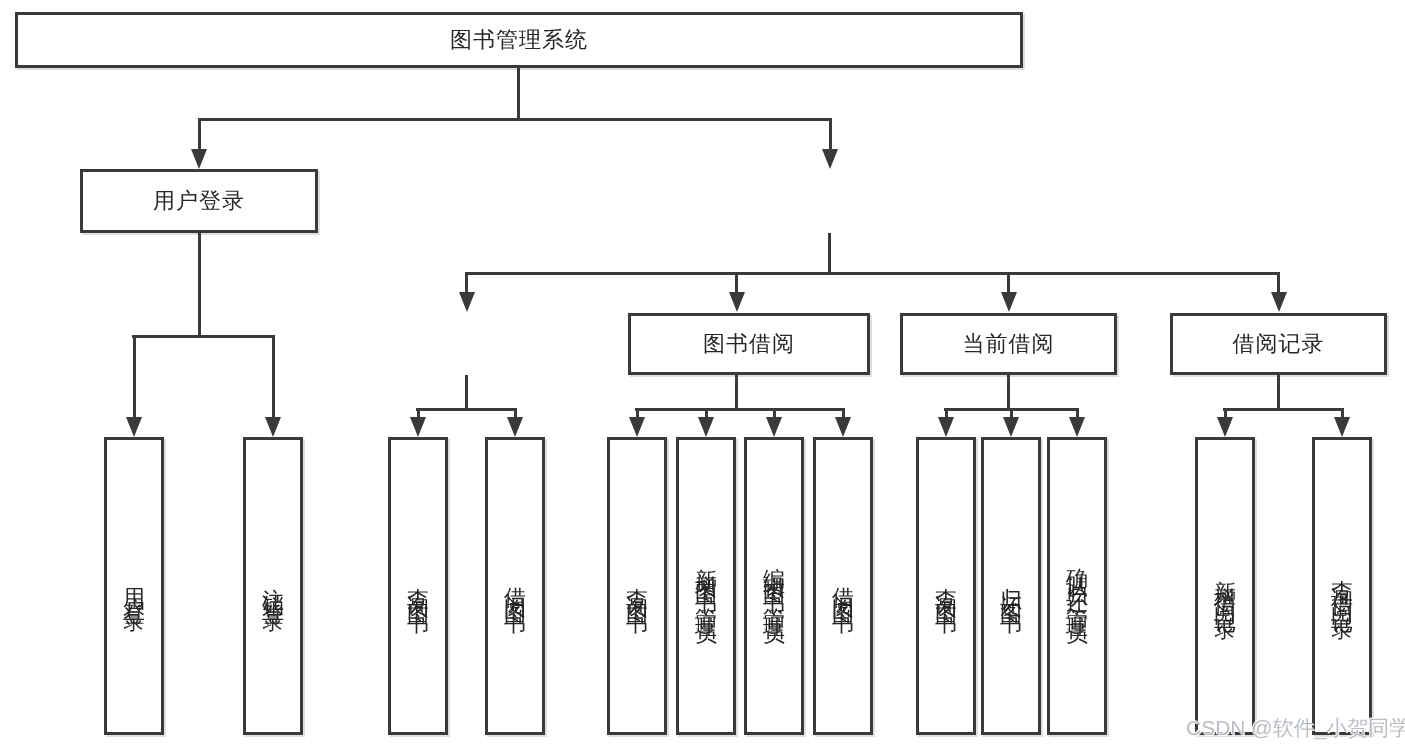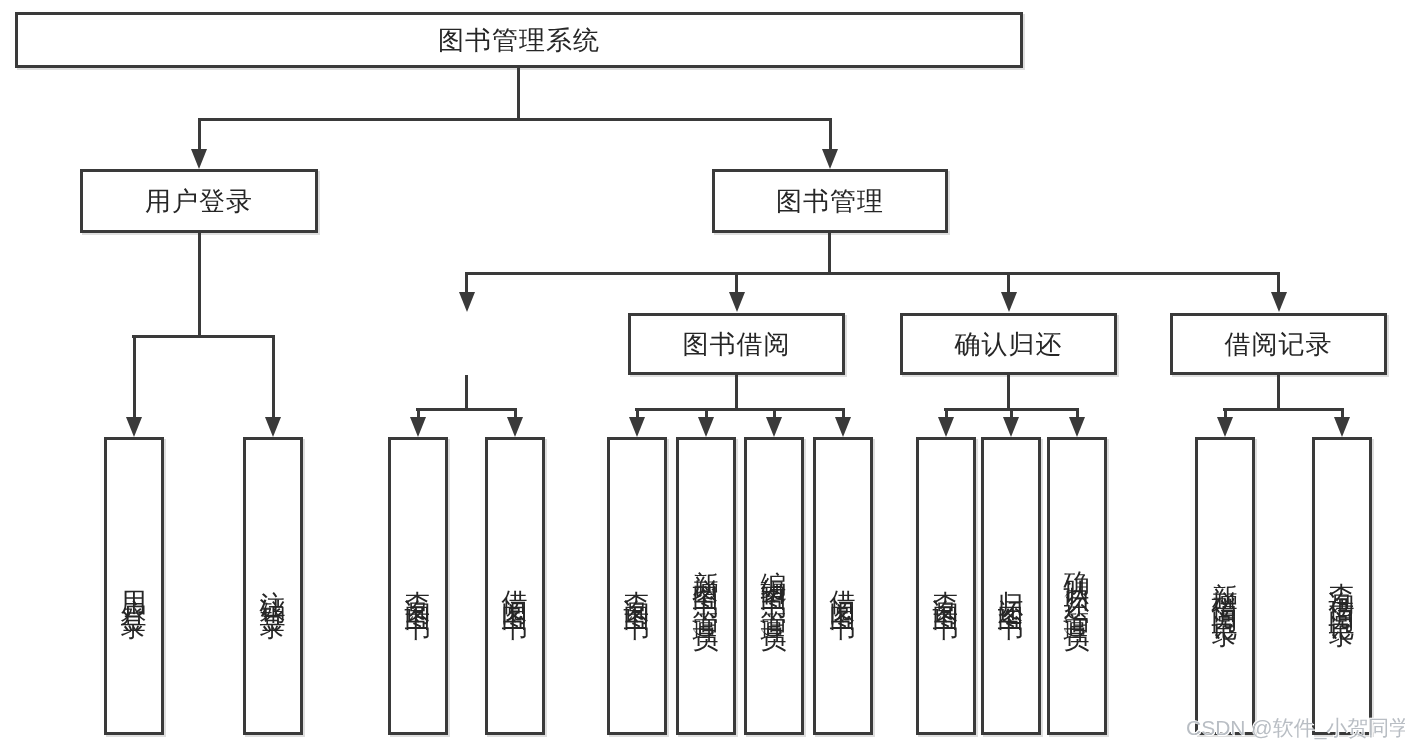--- a/index.html
+++ b/index.html
@@ -22,21 +22,21 @@
     position: absolute;
     background: #fff;
     border: 3px solid var(--line);
     display: flex;
     align-items: center;
     justify-content: center;
     box-shadow: 2px 2px 0 rgba(40,40,40,0.15);
   }
   .box .label {
     color: var(--text);
-    font-size: 26px;
+    font-size: 22px;
     letter-spacing: 1px;
     white-space: nowrap;
   }
   .leaf .label {
     writing-mode: vertical-rl;
     text-orientation: mixed;
     letter-spacing: 8px;
     line-height: 1;
     white-space: normal;
   }
@@ -75,47 +75,44 @@
   <div class="vline" style="left:517px; top:68px; height:52px;"></div>
   <div class="hbar" style="left:198px; top:118px; width:634px;"></div>
   <div class="vline" style="left:198px; top:118px; height:33px;"></div>
   <div class="ahead" style="left:191px; top:149px;"></div>
   <div class="vline" style="left:829px; top:118px; height:33px;"></div>
   <div class="ahead" style="left:822px; top:149px;"></div>
 
   <div class="box" style="left:80px; top:169px; width:238px; height:64px;">
     <span class="label">用户登录</span>
   </div>
-  <div class="box" style="left:712px; top:169px; width:236px; height:64px;">
-    <span class="label">图书管理</span>
-  </div>
 
   <div class="vline" style="left:198px; top:233px; height:104px;"></div>
   <div class="hbar" style="left:132px; top:335px; width:143px;"></div>
   <div class="vline" style="left:133px; top:335px; height:84px;"></div>
   <div class="ahead" style="left:126px; top:417px;"></div>
   <div class="vline" style="left:272px; top:335px; height:84px;"></div>
   <div class="ahead" style="left:265px; top:417px;"></div>
 
   <div class="vline" style="left:828px; top:233px; height:41px;"></div>
   <div class="hbar" style="left:465px; top:272px; width:815px;"></div>
   <div class="vline" style="left:465px; top:272px; height:22px;"></div>
   <div class="ahead" style="left:459px; top:292px;"></div>
   <div class="vline" style="left:735px; top:272px; height:22px;"></div>
   <div class="ahead" style="left:729px; top:292px;"></div>
   <div class="vline" style="left:1007px; top:272px; height:22px;"></div>
   <div class="ahead" style="left:1001px; top:292px;"></div>
   <div class="vline" style="left:1277px; top:272px; height:22px;"></div>
   <div class="ahead" style="left:1271px; top:292px;"></div>
 
-  <div class="box" style="left:628px; top:313px; width:217px; height:62px;">
+  <div class="box" style="left:628px; top:313px; width:242px; height:62px;">
     <span class="label">图书借阅</span>
   </div>
   <div class="box" style="left:900px; top:313px; width:217px; height:62px;">
-    <span class="label">确认归还</span>
+    <span class="label">当前借阅</span>
   </div>
   <div class="box" style="left:1170px; top:313px; width:217px; height:62px;">
     <span class="label">借阅记录</span>
   </div>
 
   <div class="vline" style="left:465px; top:375px; height:35px;"></div>
   <div class="vline" style="left:735px; top:375px; height:35px;"></div>
   <div class="vline" style="left:1007px; top:375px; height:35px;"></div>
   <div class="vline" style="left:1277px; top:375px; height:35px;"></div>
 

